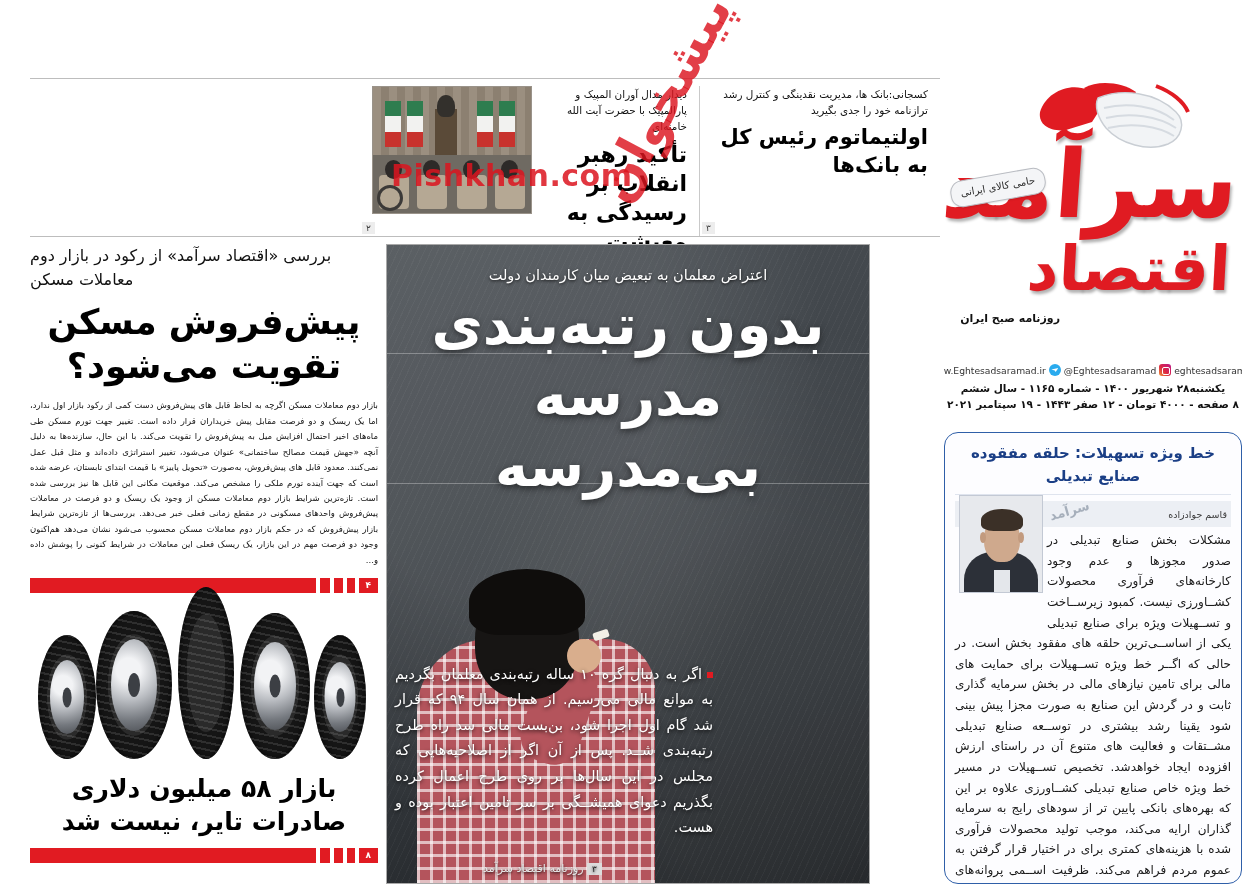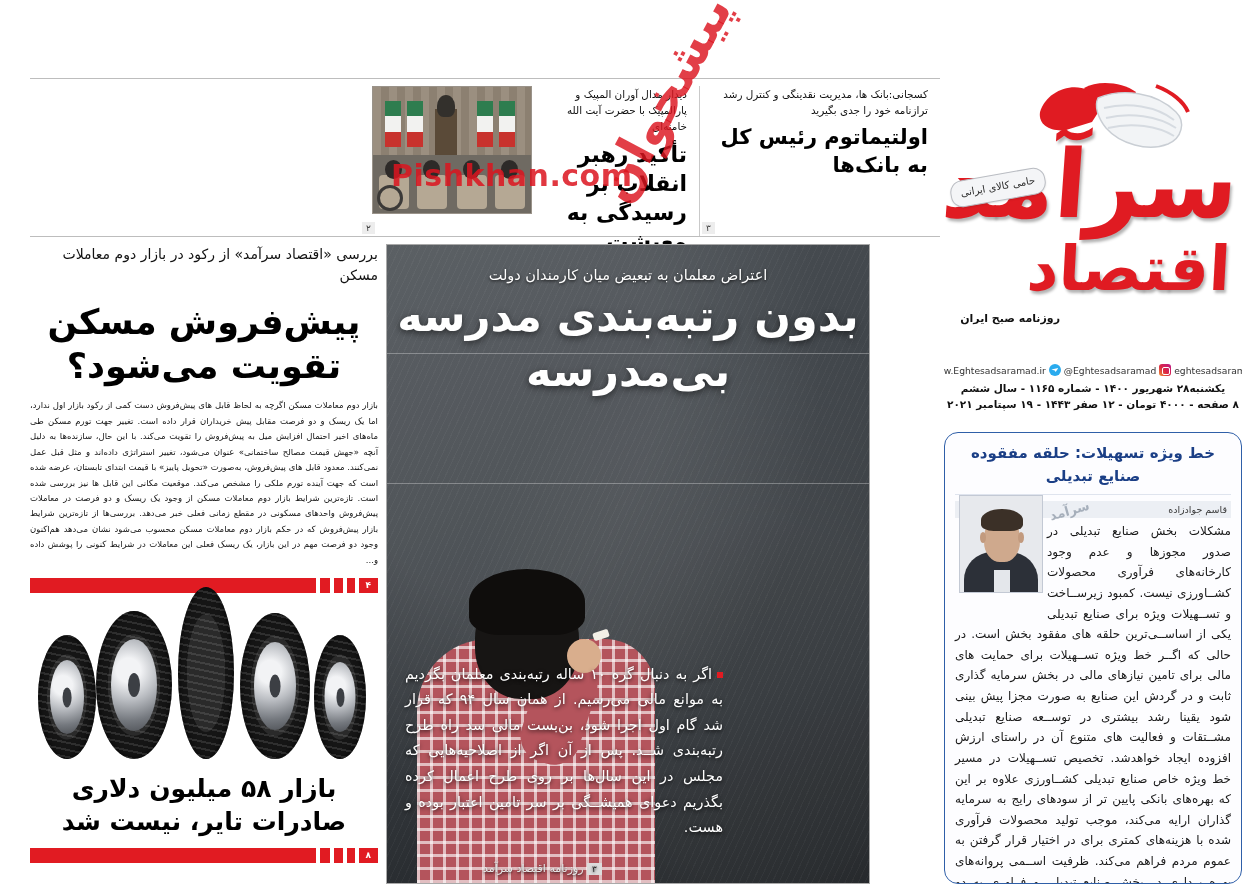--- a/index.html
+++ b/index.html
@@ -148,21 +148,21 @@
     border-bottom: 1px solid #dfe4ee;
     padding-bottom: 7px;
     margin-bottom: 6px;
     direction: rtl;
   }
   .op-author-row {
     display: flex;
     justify-content: flex-start;
     align-items: center;
     background: #eceff4;
-    height: 17px;
+    height: 26px;
     margin-bottom: 3px;
     padding-left: 86px;
   }
   .op-author {
     font-size: 9.5px;
     color: #3a3a3a;
     padding-right: 4px;
     direction: rtl;
   }
   .op-photo {
@@ -277,25 +277,25 @@
                        border:3px solid #3c3a38; border-radius:50%; background:transparent; }
 
   
   .leftcol {
     position: absolute;
     top: 244px; left: 30px;
     width: 348px; height: 640px;
     direction: rtl;
   }
   .lc-kicker {
-    font-size: 14px;
+    font-size: 16px;
     color: #111;
-    text-align: right;
+    text-align: left;
     line-height: 1.5;
-    margin-bottom: 14px;
+    margin-bottom: 8px;
   }
   .lc-head {
     font-size: 35px;
     line-height: 1.26;
     font-weight: bold;
     color: #000;
     text-align: center;
     margin-bottom: 10px;
   }
   .lc-body {
@@ -417,21 +417,21 @@
     top: 22px; right: 14px; left: 14px;
     font-size: 14.5px;
     color: #fff;
     text-align: center;
     direction: rtl;
     text-shadow: 0 1px 3px rgba(0,0,0,.8);
   }
   .cs-head {
     position: absolute;
     top: 44px; right: 10px; left: 10px;
-    font-size: 43px;
+    font-size: 56px;
     line-height: 1.27;
     font-weight: bold;
     color: #ffffff;
     text-align: center;
     direction: rtl;
     text-shadow: 0 2px 7px rgba(0,0,0,.55);
   }
   
   .student { position: absolute; left: 30px; bottom: 0; width: 238px; height: 330px; }
   .student .shirt {
@@ -463,21 +463,21 @@
     border-radius: 50%;
     background: #d9ae8d;
   }
   .student .chalk {
     position: absolute; left: 176px; top: 78px; width: 16px; height: 8px;
     background: #f3efe6; transform: rotate(-18deg);
     border-radius: 2px;
   }
   .cs-body {
     position: absolute;
-    left: 18px; bottom: 42px;
+    left: 8px; bottom: 42px;
     width: 318px;
     font-size: 14.4px;
     line-height: 1.78;
     color: #ffffff;
     text-align: justify;
     direction: rtl;
     text-shadow: 0 1px 4px rgba(0,0,0,.9);
   }
   .cs-bullet {
     display: inline-block;

